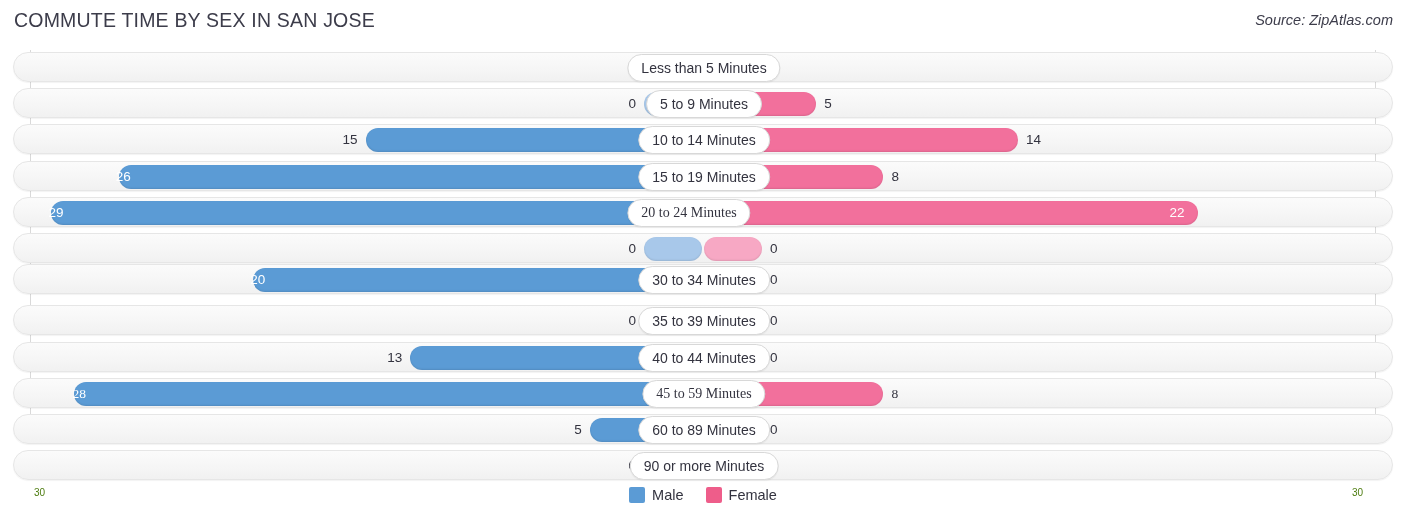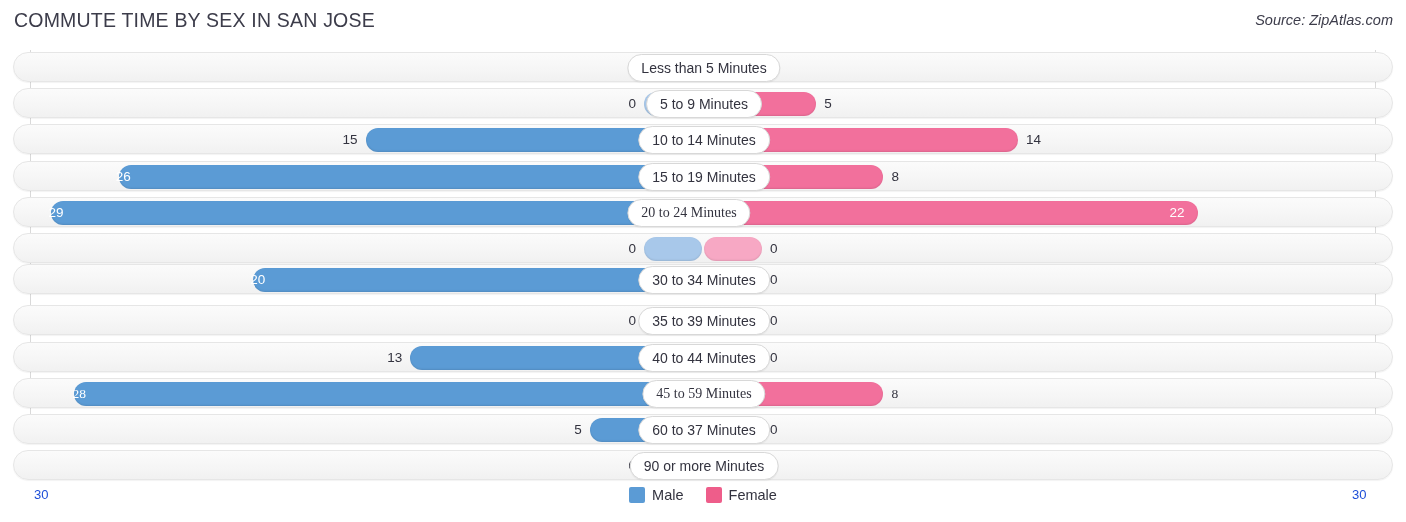--- a/index.html
+++ b/index.html
@@ -109,22 +109,22 @@
     white-space: nowrap;
     transform: translateX(-50%);
     z-index: 5;
     box-shadow: 0 1px 1px rgba(0,0,0,.05);
   }
 
   
   .axis-label {
     position: absolute;
     top: 487px;
-    font-size: 13px;
-    color: #1d4ed8;
+    font-size: 10px;
+    color: #4d7c0f;
   }
   .axis-label.left  { left: 34px; }
   .axis-label.right { left: 1352px; }
 
   .legend {
     position: absolute;
     top: 487px; left: 0; width: 1406px;
     display: flex;
     justify-content: center;
     align-items: center;
@@ -257,21 +257,21 @@
             </div>
           </div>
         </div>
         <div class="row" style="top: 364px;">
           <div class="row-inner">
             <div class="bars-area">
               <div class="bar male" style="right: 673px; width: 112.167px;"></div>
               <div class="bar-value" style="right: 793.167px;">5</div>
               <div class="bar female zero" style="left: 673px; width: 58px;"></div>
               <div class="bar-value" style="left: 739px;">0</div>
-              <div class="cat-pill" style="left: 673px;">60 to 37 Minutes</div>
+              <div class="cat-pill" style="left: 673px;">60 to 89 Minutes</div>
             </div>
           </div>
         </div>
         <div class="row" style="top: 400.2px; text-align: center;">
           <div class="row-inner">
             <div class="bars-area">
               <div class="bar male zero" style="right: 673px; width: 58px;"></div>
               <div class="bar-value" style="right: 739px;">0</div>
               <div class="bar female zero" style="left: 673px; width: 58px;"></div>
               <div class="bar-value" style="left: 739px;">0</div>

